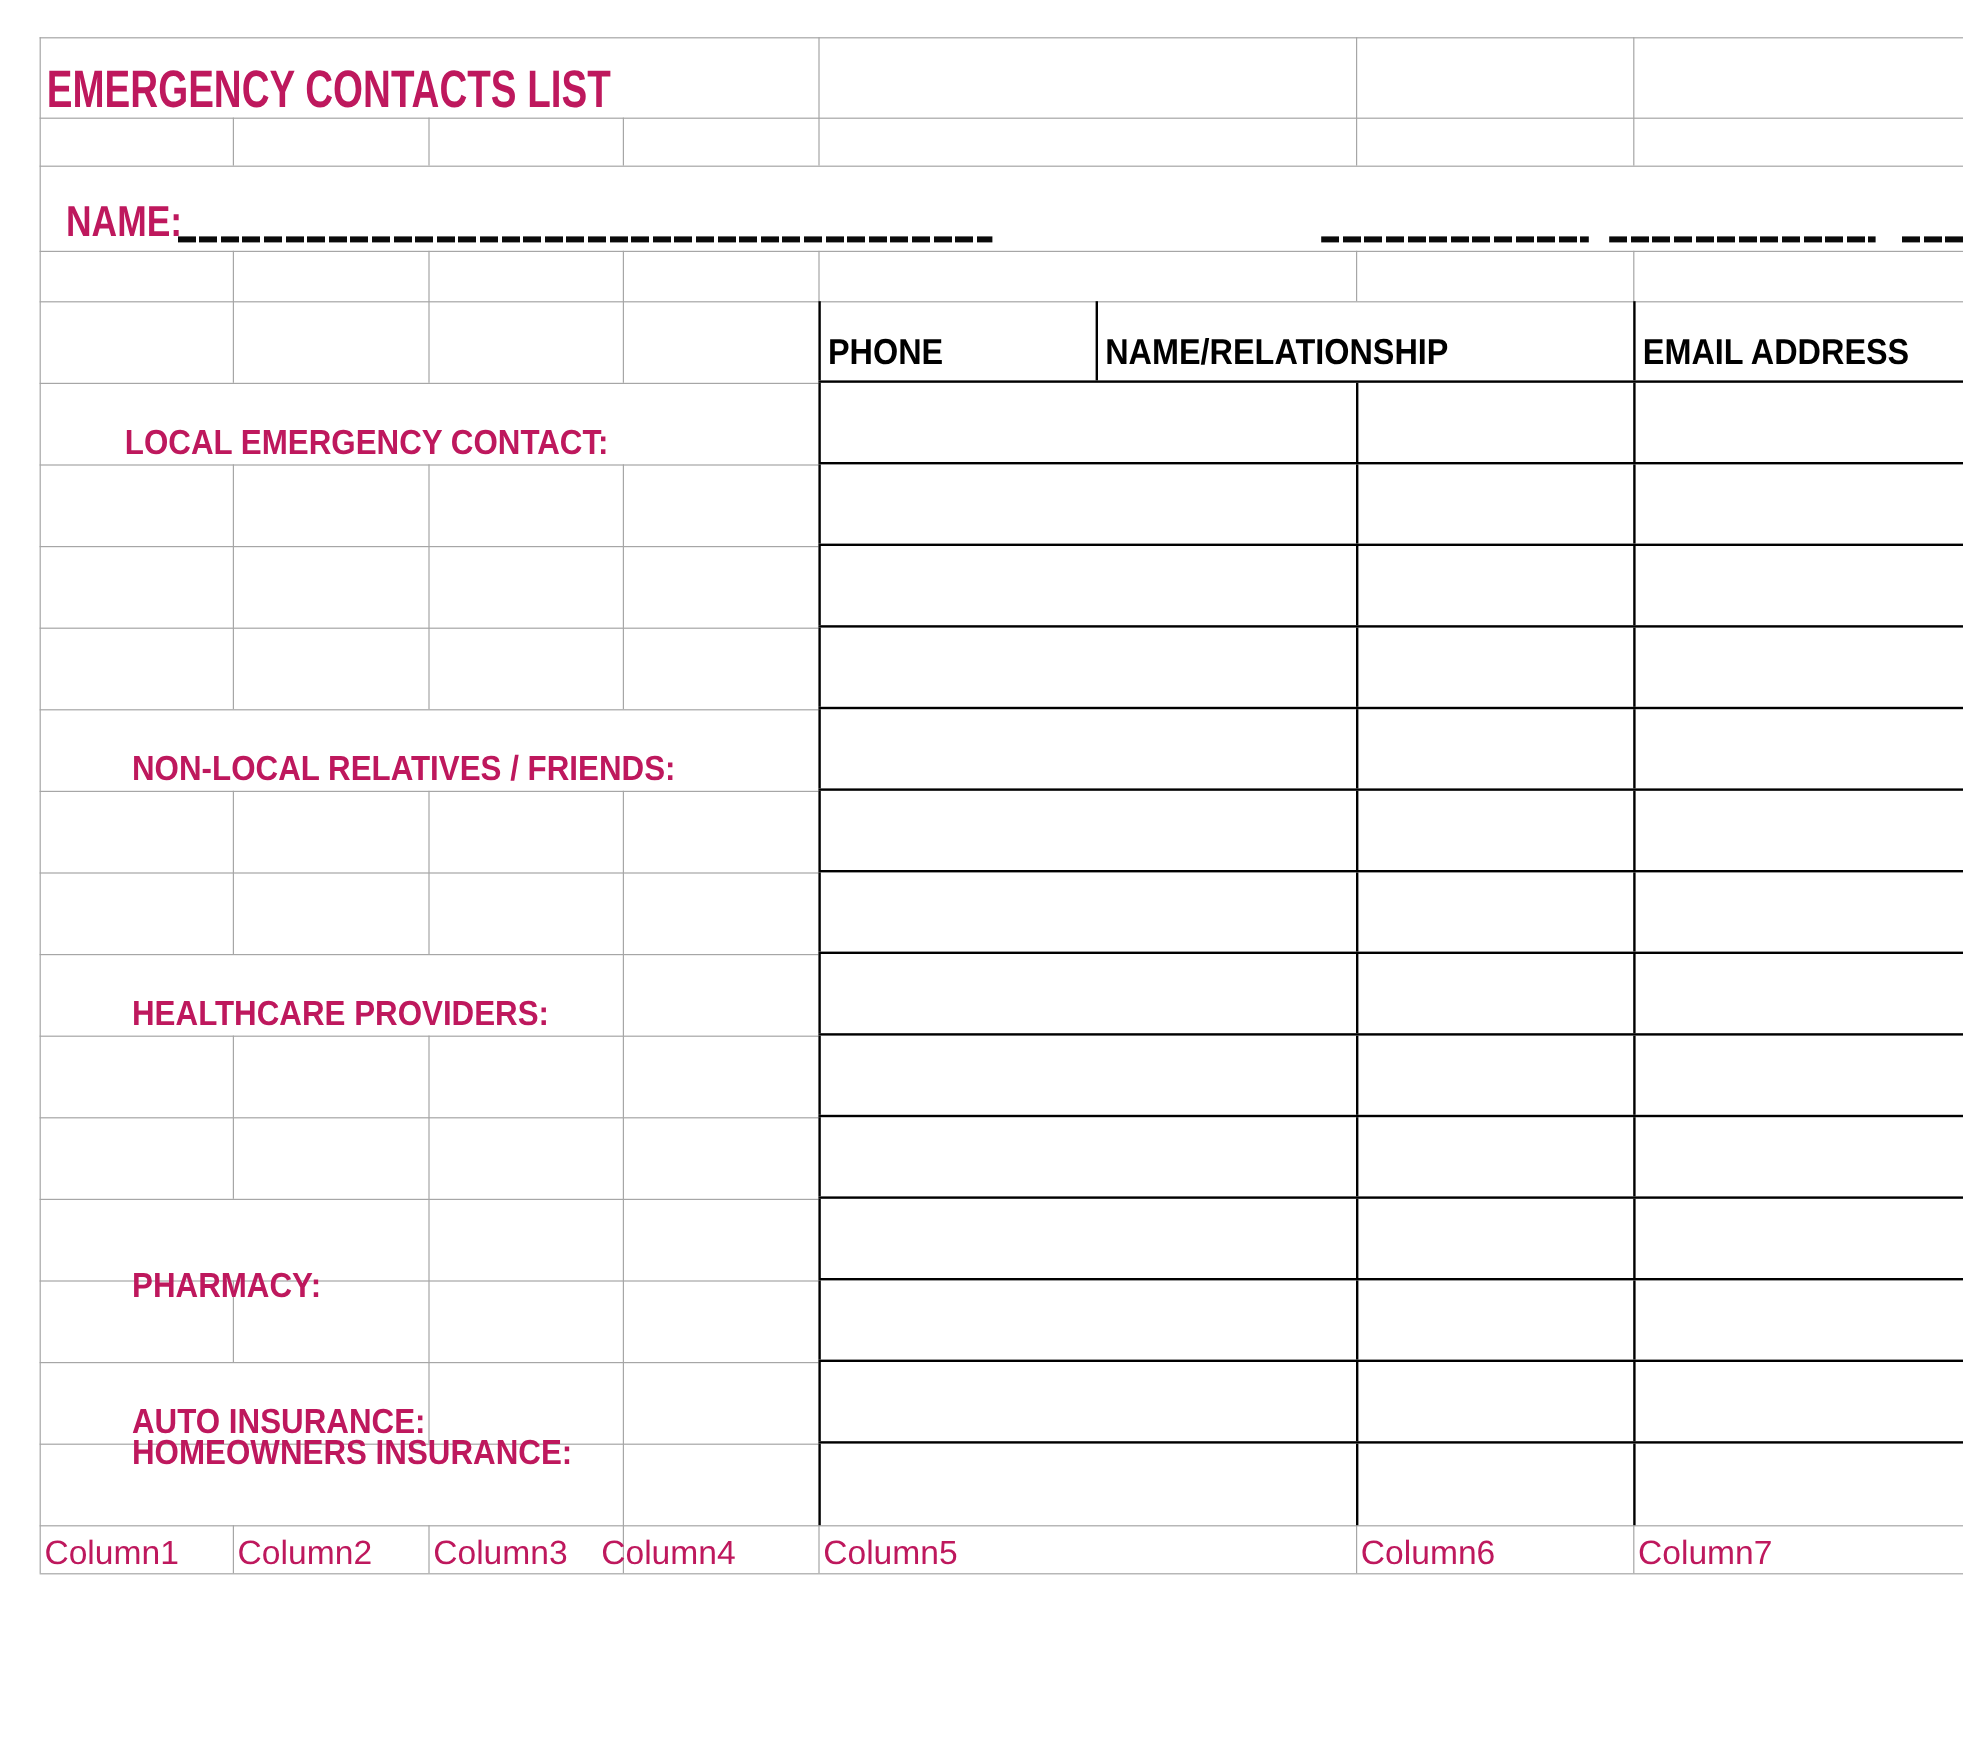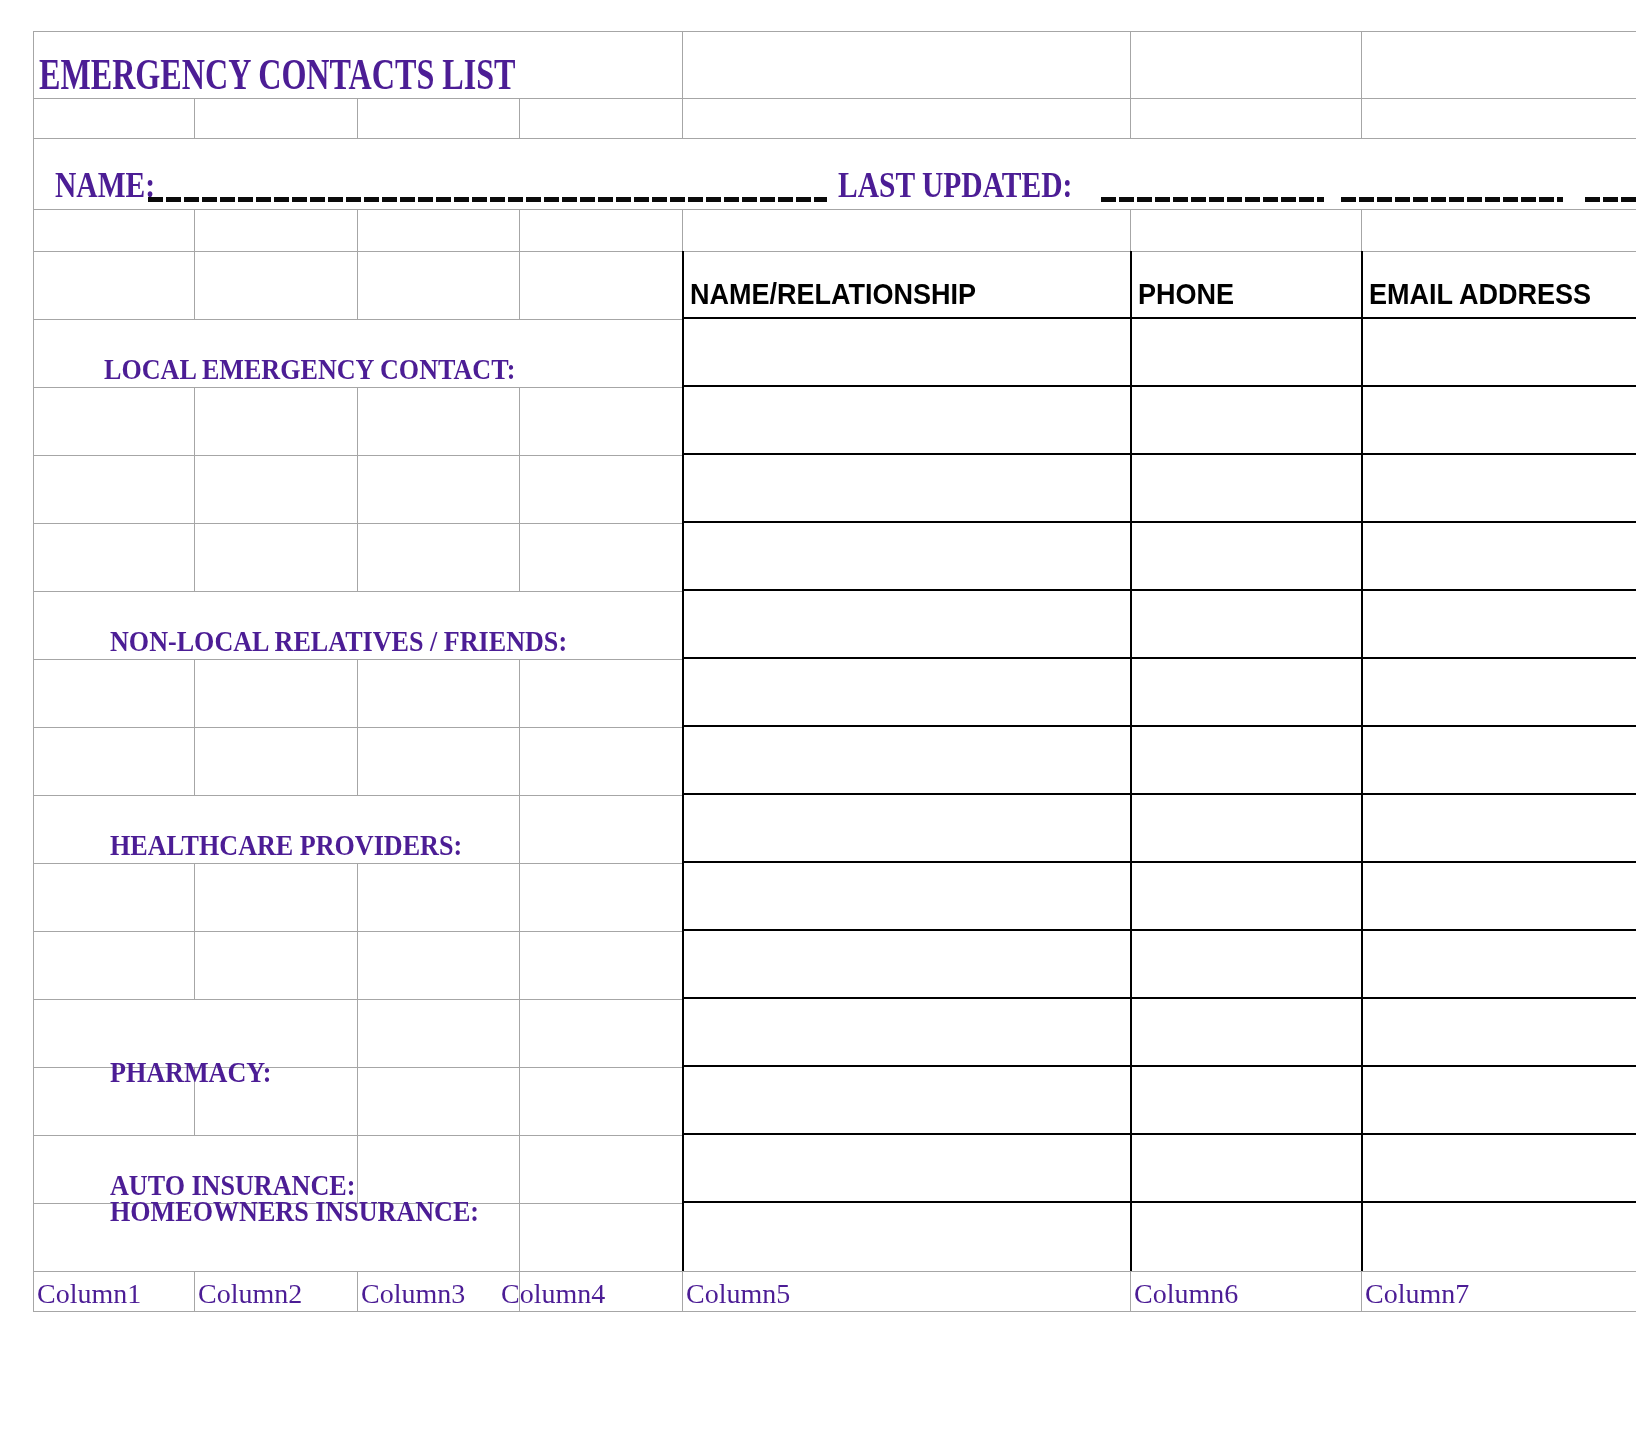--- a/index.html
+++ b/index.html
@@ -10,21 +10,21 @@
     font-family: "Liberation Sans", sans-serif;
   }
   #sheet {
     position: absolute; left: 0; top: 0;
     width: 1636px; height: 1450px;
     overflow: hidden;
   }
   .hline { position: absolute; height: 1px; background: #a6a6a6; }
   .vline { position: absolute; width: 1px; background: #a6a6a6; }
 
-  .txt { position: absolute; line-height: 1; color: #4c1d95; white-space: nowrap; font-family: Liberation Serif, serif; }
+  .txt { position: absolute; line-height: 1; color: #be185d; white-space: nowrap; }
   .cond { display: inline-block; transform-origin: 0 50%; }
 
   #title-cell { left: 39px; top: 53px; font-size: 44px; font-weight: bold; }
   #title-cell .cond { transform: scaleX(0.73); }
 
   .name-row-label { top: 167px; font-size: 36px; font-weight: bold; }
   .name-row-label .cond { transform: scaleX(0.82); }
 
   .blank-run {
     position: absolute; top: 197px; height: 5px;
@@ -112,34 +112,31 @@
     </div>
 
   <div class="txt" id="title-cell">
     <span class="cond">EMERGENCY CONTACTS LIST</span>
   </div>
 
   <div class="txt name-row-label" style="left:55px">
     <span class="cond">NAME:</span>
   </div>
   <div class="blank-run" style="left:148px;width:679px"></div>
-  <div class="txt name-row-label" style="left:838px">
-    <span class="cond">LAST UPDATED:</span>
-  </div>
   <div class="blank-run" style="left:1101px;width:223px"></div>
   <div class="blank-run" style="left:1341px;width:222px"></div>
   <div class="blank-run" style="left:1585px;width:60px"></div>
 
   <div id="right-grid">
     <div class="rrow">
+      <div class="rcell c1 hdr">
+        <span class="cond">PHONE</span>
+      </div>
       <div class="rcell c0 hdr">
         <span class="cond">NAME/RELATIONSHIP</span>
-      </div>
-      <div class="rcell c1 hdr">
-        <span class="cond">PHONE</span>
       </div>
       <div class="rcell c2 hdr">
         <span class="cond">EMAIL ADDRESS</span>
       </div>
     </div>
   <div class="rrow">
         <div class="rcell c0"></div>
         <div class="rcell c1"></div>
         <div class="rcell c2"></div>
       </div>

